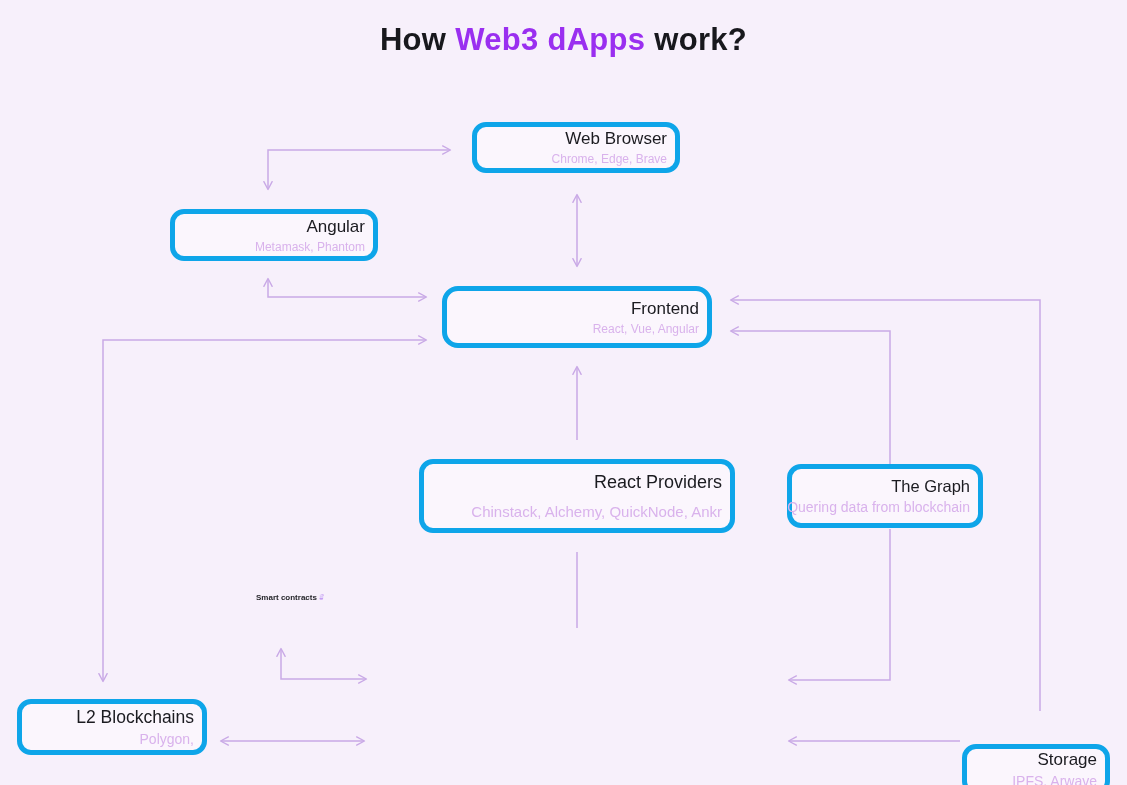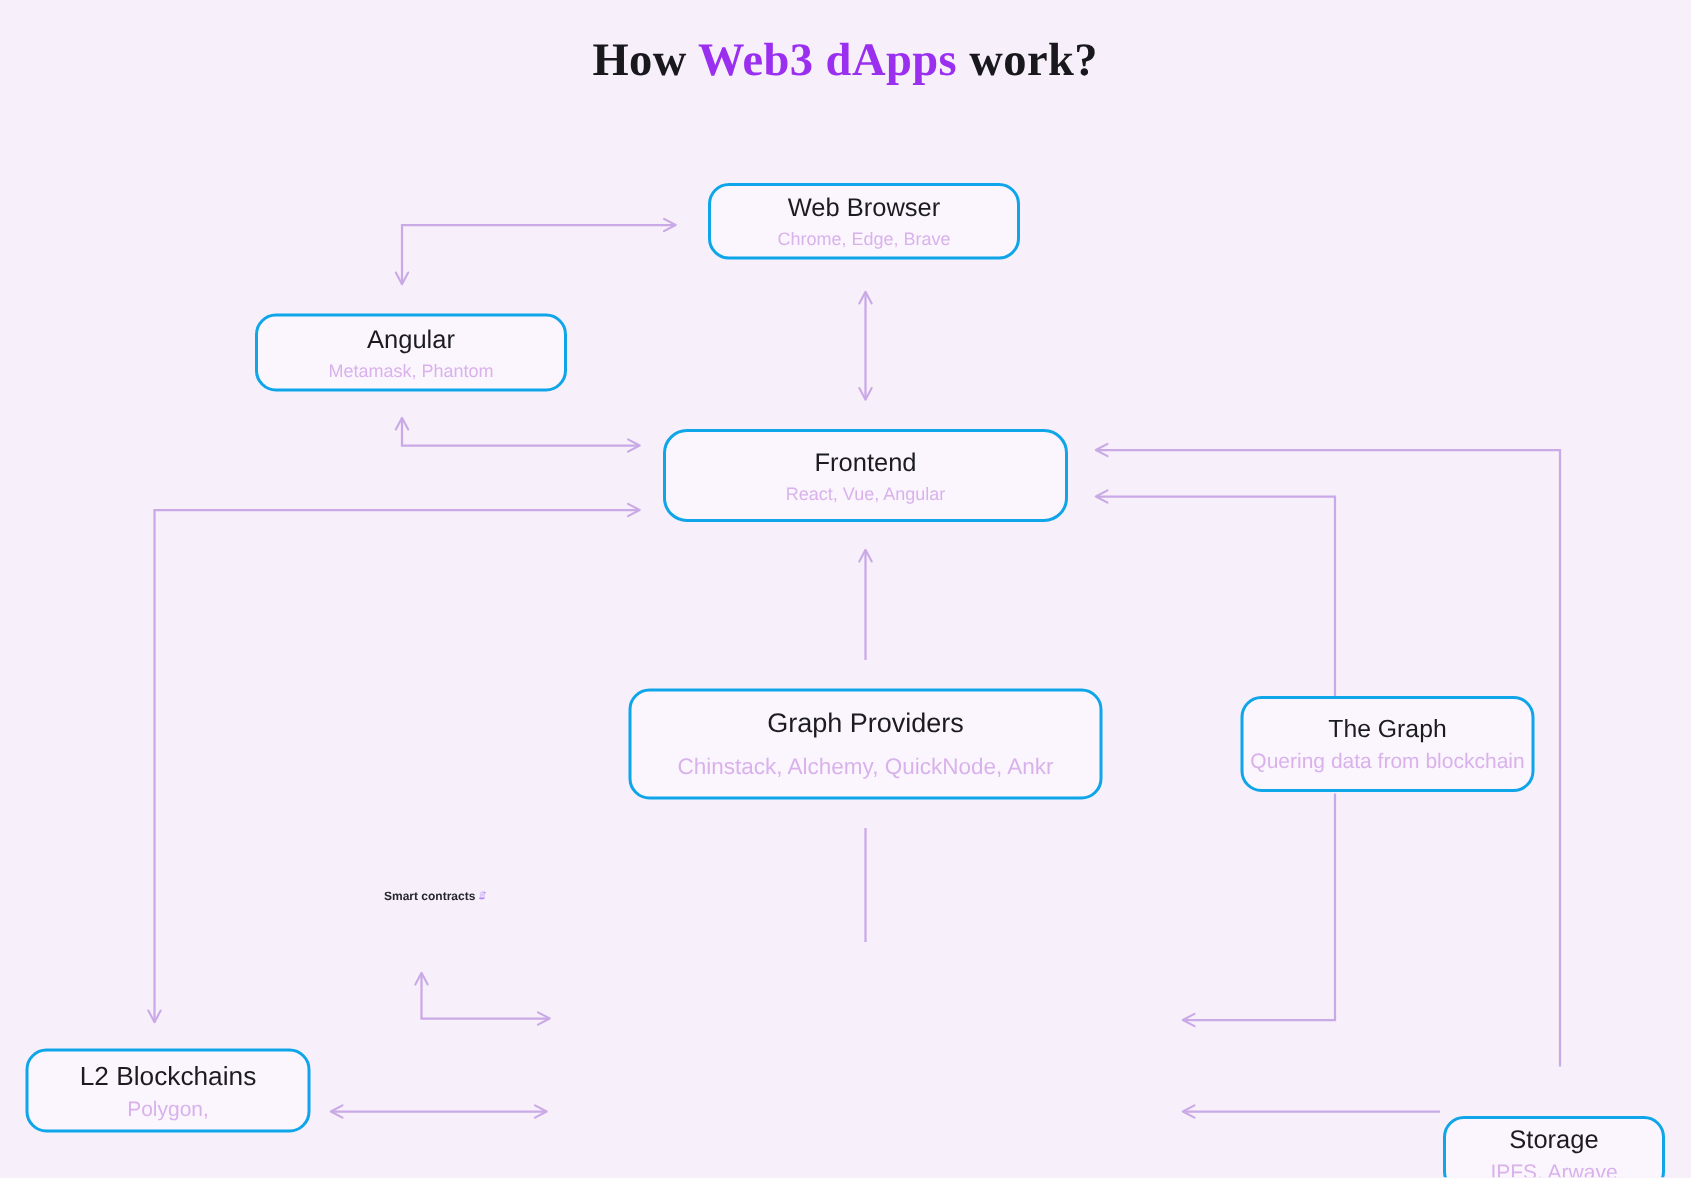--- a/index.html
+++ b/index.html
@@ -4,28 +4,28 @@
 <style>
   html,body { margin:0; padding:0; background:#f7f0fb; }
   .canvas {
     position:relative; width:1127px; height:785px;
     background:#f7f0fb; overflow:hidden;
     font-family:"Liberation Sans","DejaVu Sans",sans-serif;
   }
   .page-title {
     position:absolute; top:22px; left:0; width:100%;
     text-align:center; font-size:31px; font-weight:600;
-    color:#18181d; letter-spacing:.3px;font-family:Liberation Serif, serif;
+    color:#18181d; letter-spacing:.3px;
   }
   .page-title .hl { color:#9a2ff0; }
   svg.connectors { position:absolute; left:0; top:0; }
   .node {
     position:absolute; box-sizing:border-box;
-    background:#fbf6fd; border:2px solid #0ea5e9; border-radius:14px;
-    display:flex; flex-direction:column; align-items:center; justify-content:center;
+    background:#fbf6fd; border:5px solid #0ea5e9; border-radius:14px;
+    display:flex; flex-direction:column; align-items:flex-end; justify-content:center;
     gap:3px; padding:4px 8px;
   }
   .node-title { color:#1b1b20; font-size:17px; font-weight:500; white-space:nowrap; }
   .node-sub   { color:#d9b2ec; font-size:12px; white-space:nowrap; }
   .sub-sm { font-size:14px; }
   .np-gap { gap:10px; }
   .blockchain-box { justify-content:flex-start; padding-top:18px; gap:13px; }
   .evm-badge {
     width:235px; height:55px; border-radius:10px; background:#eddbfc;
     display:flex; align-items:center; justify-content:center;
@@ -78,25 +78,25 @@
     <div class="node-title">Angular</div>
     <div class="node-sub">Metamask, Phantom</div>
   </div>
 
   <div class="node" style="left:442px; top:286px; width:270px; height:62px; border-radius:16px;">
     <div class="node-title">Frontend</div>
     <div class="node-sub">React, Vue, Angular</div>
   </div>
 
   <div class="node np-gap" style="left:419px; top:459px; width:316px; height:74px;">
-    <div class="node-title" style="font-size:18px;">Graph Providers</div>
+    <div class="node-title" style="font-size:18px;">React Providers</div>
     <div class="node-sub" style="font-size:15px;">Chinstack, Alchemy, QuickNode, Ankr</div>
   </div>
 
-  <div class="node" style="left:787px; top:464px; width:196px; height:64px;margin-left:40px;">
+  <div class="node" style="left:787px; top:464px; width:196px; height:64px;">
     <div class="node-title" style="font-size:16.5px;">The Graph</div>
     <div class="node-sub sub-sm">Quering data from blockchain</div>
   </div>
 
   <div class="smart-contracts">
     <div class="sc-label">Smart contracts</div>
     <svg width="54" height="56" viewBox="0 0 54 56">
       <rect x="22" y="2" width="29" height="11" rx="5.5" fill="#b886f2"></rect>
       <rect x="13" y="5" width="28" height="41" rx="5" fill="#fdfbff" stroke="#9b64e8" stroke-width="2"></rect>
       <line x1="19" y1="15" x2="35" y2="15" stroke="#9b64e8" stroke-width="2" stroke-linecap="round"></line>

